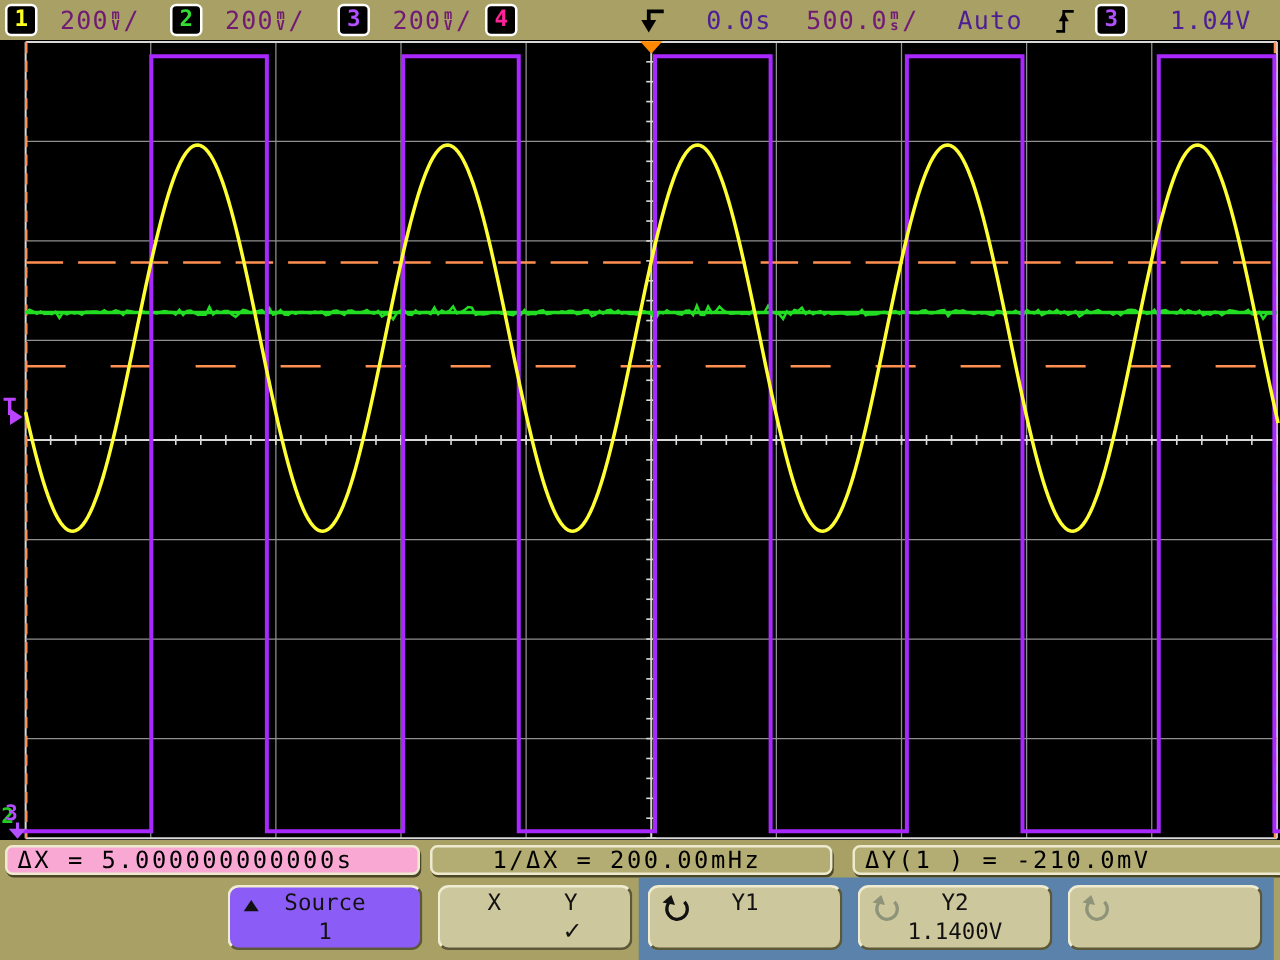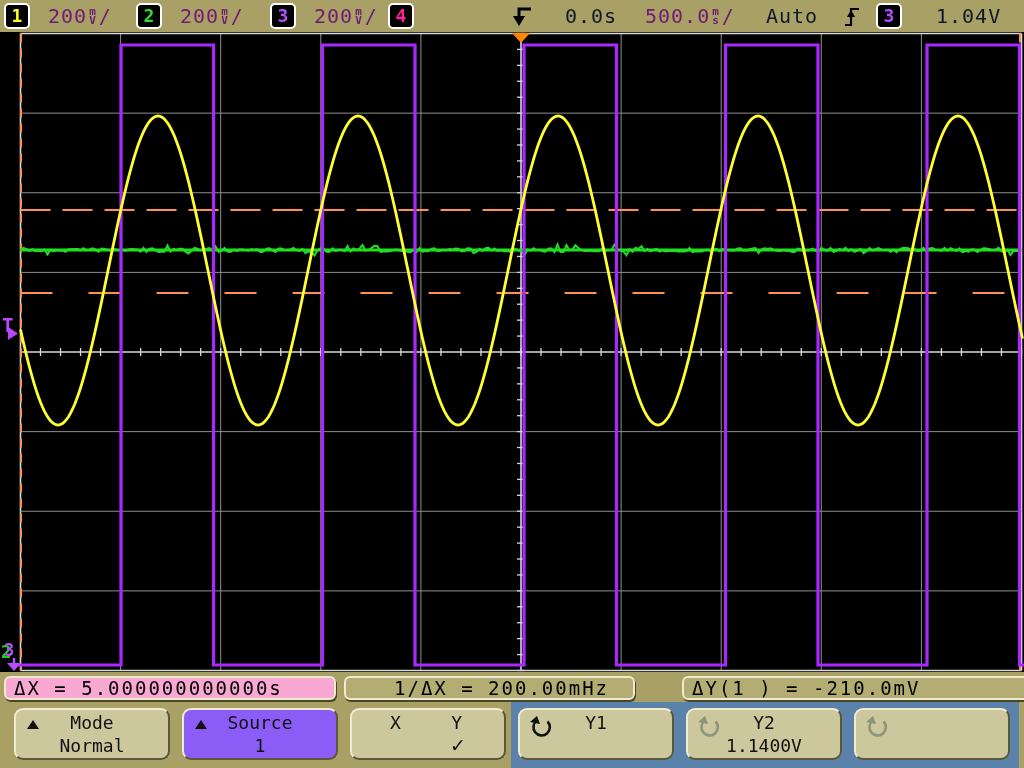--- a/index.html
+++ b/index.html
@@ -1,19 +1,19 @@
 <!DOCTYPE html>
 <html><head>
 <meta charset="utf-8">
 <style>
   html,body{margin:0;padding:0;}
   #root{position:relative;width:1024px;height:768px;overflow:hidden;font-family:"DejaVu Sans Mono","Liberation Mono",monospace;}
   .topbar{position:absolute;top:0;left:0;width:1024px;height:32px;}
   .badge{position:absolute;top:3px;width:22px;height:22px;background:#000;border:2px solid #fff;border-radius:5px;text-align:center;line-height:22px;font-size:18px;font-weight:bold;}
-  .ro{position:absolute;top:0;line-height:32px;font-size:20px;letter-spacing:1px;color:#0f172a;white-space:nowrap;}
+  .ro{position:absolute;top:0;line-height:32px;font-size:20px;letter-spacing:1px;color:#4c1d95;white-space:nowrap;}
   .scale{position:absolute;top:0;height:32px;display:flex;align-items:center;font-size:20px;letter-spacing:1px;color:#701a75;}
   .stack{display:inline-flex;flex-direction:column;align-items:center;line-height:9px;font-size:11px;font-weight:bold;margin:0 2px;}
   .stack i{font-style:normal;display:block;}
   .icon{position:absolute;}
   #scope-svg{position:absolute;top:32px;left:0;display:block;}
   .mbox{position:absolute;top:676px;height:24px;border:2px solid #eeead0;border-radius:6px;box-sizing:border-box;box-shadow:1px 2px 0 #4a4626;font-size:19px;letter-spacing:2px;color:#000;padding-left:8px;line-height:20px;white-space:nowrap;overflow:hidden;}
   .bluepanel{position:absolute;left:511px;top:702px;width:508px;height:66px;}
   .skey{position:absolute;top:708px;width:156px;height:52px;border-radius:9px;border:2px solid;border-color:#f0ecd2 #5c5838 #5c5838 #f0ecd2;box-sizing:border-box;font-size:18px;color:#111;cursor:pointer;}
   .skey .l1{position:absolute;top:2px;left:0;width:100%;text-align:center;}
   .skey .l2{position:absolute;top:25px;left:0;width:100%;text-align:center;}
@@ -206,30 +206,25 @@
       <polygon points="512,1 530,1 521,11" fill="#ff8800"></polygon>
       <text x="2" y="300" fill="#bb44ff" font-size="19" font-weight="bold" font-family="DejaVu Sans Mono, monospace">T</text>
       <polygon points="8,295 8,308 18,301.5" fill="#bb44ff"></polygon>
       <text x="1" y="626" fill="#22cc22" font-size="17" font-weight="bold" font-family="DejaVu Sans Mono, monospace">2</text>
       <text x="4" y="624" fill="#b44fff" font-size="17" font-weight="bold" font-family="DejaVu Sans Mono, monospace">3</text>
       <line x1="14" y1="626" x2="14" y2="632" stroke="#b44fff" stroke-width="2.5"></line>
       <polygon points="7,631 21,631 14,639" fill="#b44fff"></polygon>
     </svg>
 
   <div class="mbox" style="left: 4px; width: 332px; background-color: #f9a8d4;">ΔX = 5.000000000000s</div>
-  <div class="mbox" style="left: 344px; width: 291px; background-color: rgb(179, 173, 116); padding-left: 48px;">1/ΔX = 200.00mHz</div>
+  <div class="mbox" style="left: 344px; width: 322px; background-color: rgb(179, 173, 116); padding-left: 48px;">1/ΔX = 200.00mHz</div>
   <div class="mbox" style="left: 682px; width: 392px; background-color: rgb(179, 173, 116);">ΔY(1 ) = -210.0mV</div>
 
   <div class="bluepanel" style="background-color: rgb(90, 130, 170);"></div>
 
-  <div class="skey" style="left: 14px; background-color: rgb(204, 199, 156);">
-    <span class="tri"></span>
-    <div class="l1">Mode</div>
-    <div class="l2">Normal</div>
-  </div>
   <div class="skey" style="left: 182px; background-color: #8b5cf6;">
     <span class="tri"></span>
     <div class="l1">Source</div>
     <div class="l2">1</div>
   </div>
   <div class="skey" style="left: 350px; background-color: rgb(204, 199, 156);">
     <span class="xy-x">X</span>
     <span class="xy-y">Y</span>
     <span class="xy-chk">✓</span>
   </div>

